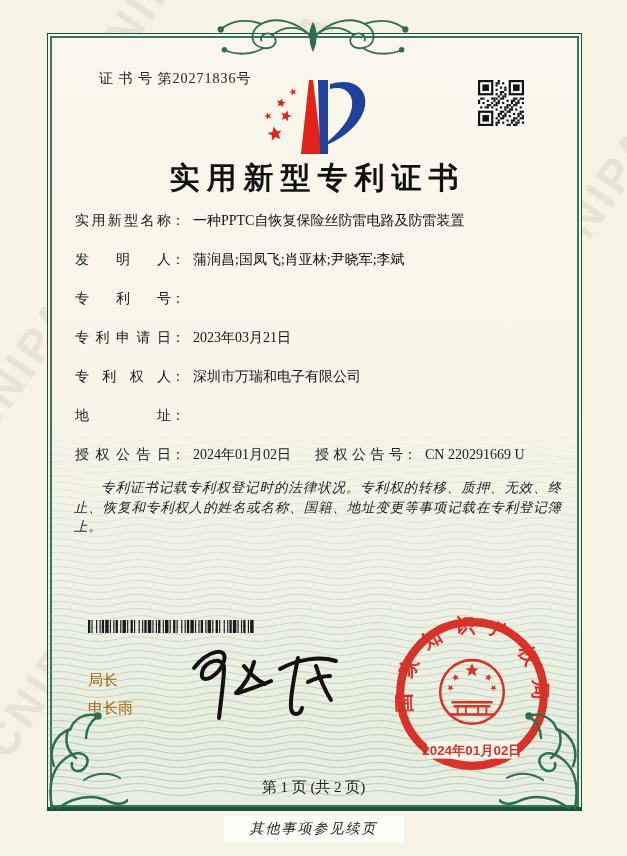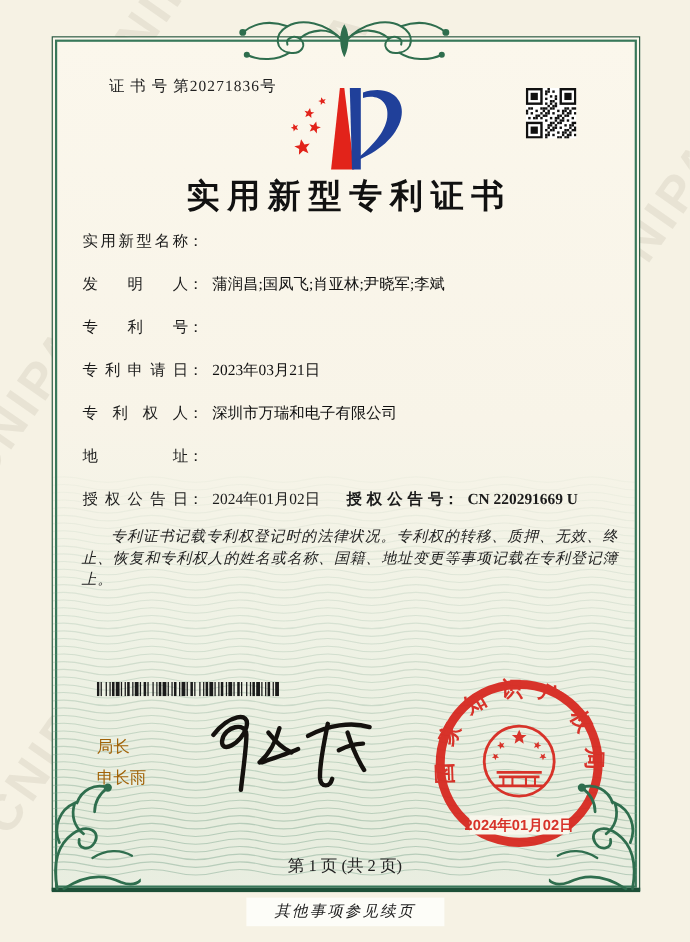--- a/index.html
+++ b/index.html
@@ -36,21 +36,21 @@
          font-size:30px;font-weight:bold;letter-spacing:7px;color:#111;}
 
   .fields{position:absolute;left:75px;top:210px;width:492px;font-size:14px;}
   .frow{display:flex;align-items:flex-start;line-height:21px;margin-bottom:18px;}
   .flabel{display:inline-block;width:96px;text-align:justify;text-align-last:justify;
           flex:none;color:#1a1a1a;}
   .fcolon{flex:none;margin-right:8px;color:#1a1a1a;}
   .fvalue{flex:1;color:#101010;}
   .grant-row{display:flex;}
   .grant-left{display:flex;width:240px;flex:none;}
-  .grant-right{display:flex;font-weight:bold;}
+  .grant-right{display:flex;}
   .flabel-sm{display:inline-block;width:88px;text-align:justify;text-align-last:justify;flex:none;}
 
   .paras{position:absolute;left:74px;top:478px;width:488px;font-size:13.5px;
          font-style:italic;letter-spacing:0.8px;line-height:19.5px;color:#222;}
   .paras p{margin:0 0 8px 0;text-indent:2em;text-align:justify;}
 
   .barcode{position:absolute;left:88px;top:620px;width:168px;height:13px;}
 
   .director{position:absolute;left:88px;top:666px;font-family:Liberation Sans, sans-serif;
             font-size:15px;color:#a16207;line-height:28px;}
@@ -318,20 +318,21 @@
       <rect x="2.2" y="33" width="11" height="11" fill="#fff"></rect>
       <rect x="4.4" y="35.2" width="6.6000000000000005" height="6.6000000000000005" fill="#111"></rect>
     </svg>
 
   <div class="title">实用新型专利证书</div>
 
   <div class="fields">
     <div class="frow">
       <span class="flabel">实用新型名称</span>
       <span class="fcolon">：</span>
+      <span class="fvalue">一种PPTC自恢复保险丝防雷电路及防雷装置</span>
     </div>
     <div class="frow">
       <span class="flabel">发明人</span>
       <span class="fcolon">：</span>
       <span class="fvalue">蒲润昌;国凤飞;肖亚林;尹晓军;李斌</span>
     </div>
     <div class="frow">
       <span class="flabel">专利号</span>
       <span class="fcolon">：</span>
     </div>

